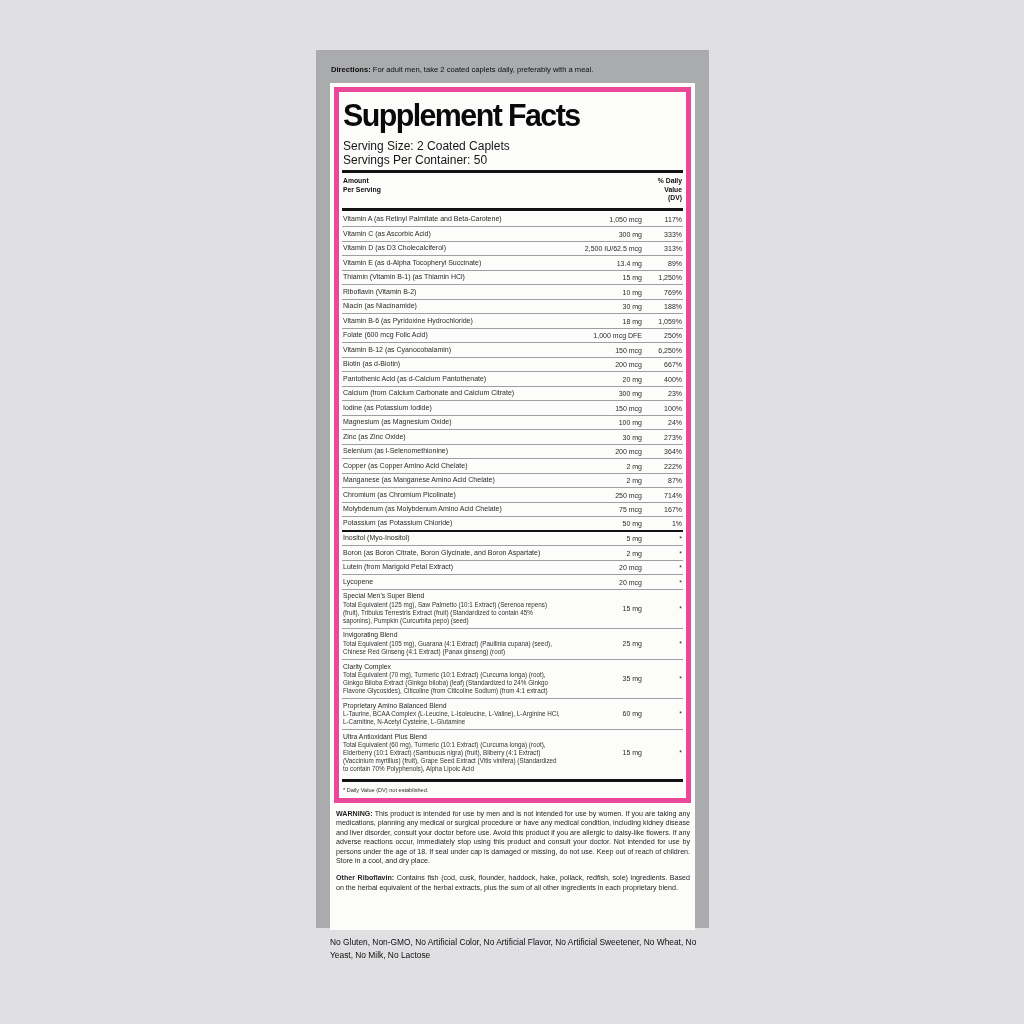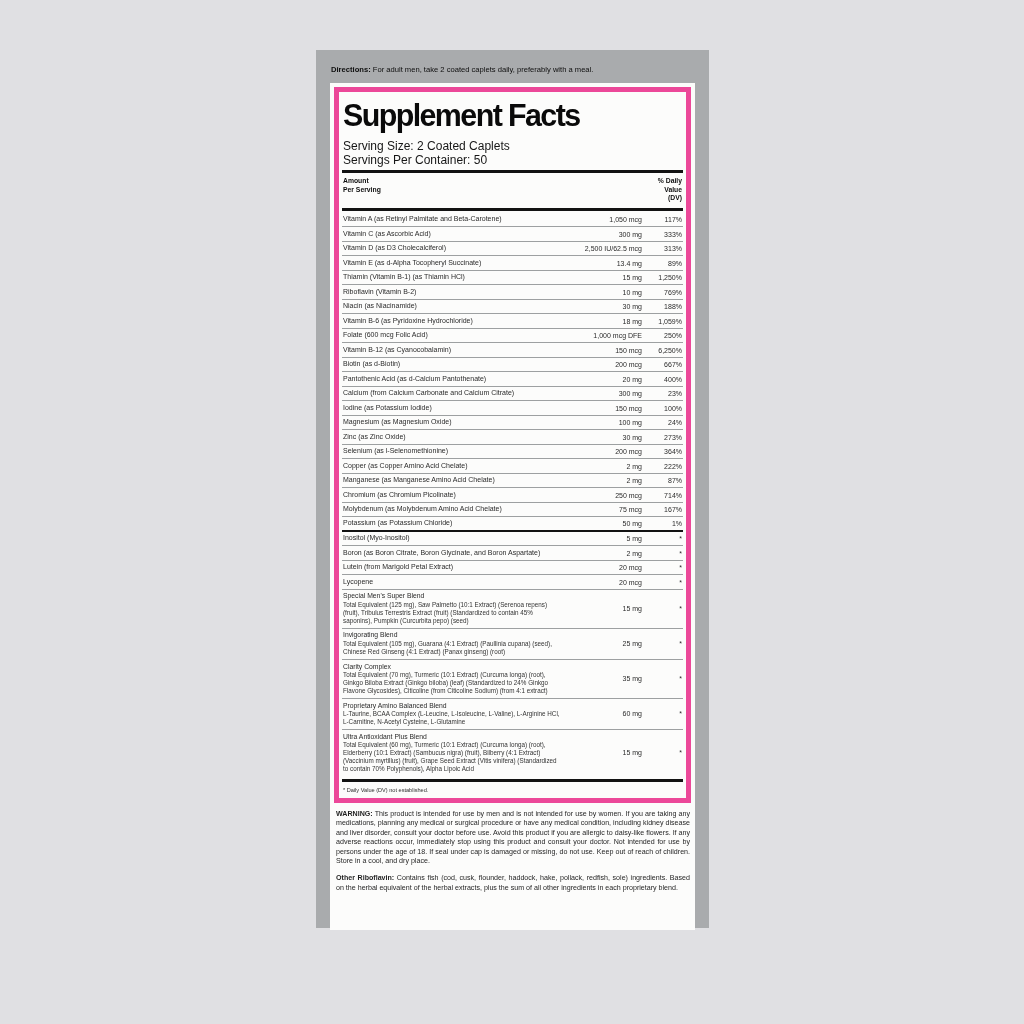--- a/index.html
+++ b/index.html
@@ -362,14 +362,15 @@
 
       <div class="para">
         <span class="lbl">WARNING:</span><span> This product is intended for use by men and is not intended for use by women. If you are taking any medications, planning any medical or surgical procedure or have any medical condition, including kidney disease and liver disorder, consult your doctor before use. Avoid this product if you are allergic to daisy-like flowers. If any adverse reactions occur, immediately stop using this product and consult your doctor. Not intended for use by persons under the age of 18. If seal under cap is damaged or missing, do not use. Keep out of reach of children. Store in a cool, and dry place.</span>
       </div>
 
       <div class="para">
         <span class="lbl">Other Riboflavin:</span><span> Contains fish (cod, cusk, flounder, haddock, hake, pollack, redfish, sole) ingredients. Based on the herbal equivalent of the herbal extracts, plus the sum of all other ingredients in each proprietary blend.</span>
       </div>
     </div>
 
+    <div class="claims">No Gluten, Non-GMO, No Artificial Color, No Artificial Flavor, No Artificial Sweetener, No Wheat, No Yeast, No Milk, No Lactose</div>
   </div>
 </div>
 
 </body></html>

